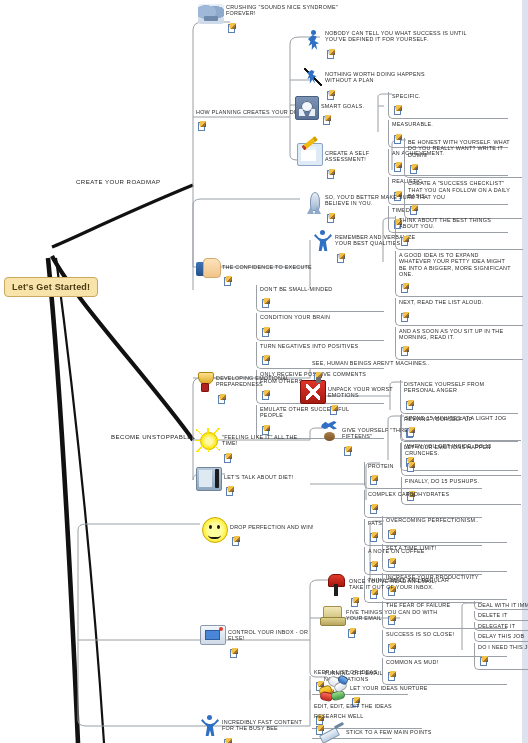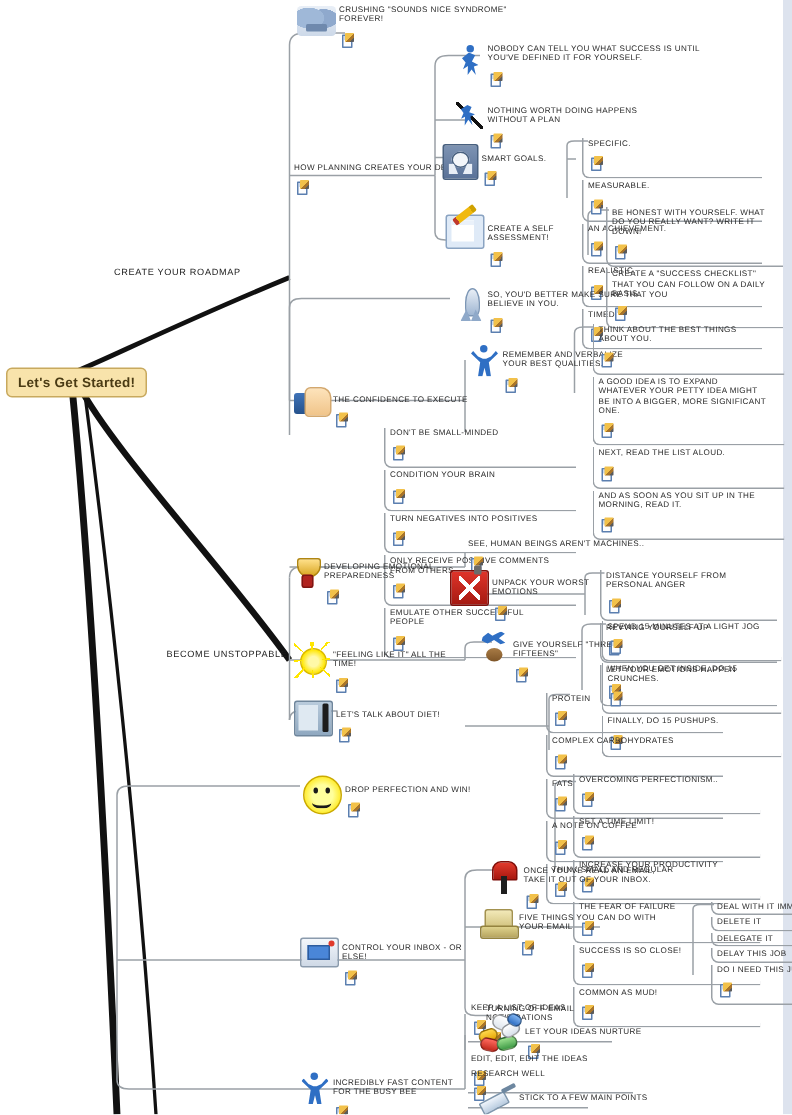--- a/index.html
+++ b/index.html
@@ -10,21 +10,21 @@
   }
   #stage{position:relative;width:528px;height:743px;overflow:hidden;background:#fff;}
   #edges{position:absolute;left:0;top:0;width:528px;height:743px;}
   .scrollstrip{position:absolute;top:0;right:0;width:6px;height:743px;background:#dde3ee;}
 
   
   .root{
     position:absolute;box-sizing:border-box;
     background:#f8e3ab;border:1px solid #c8a95e;border-radius:4px;
     color:#4a3b14;font-size:9px;font-weight:bold;letter-spacing:.2px;
-    padding:4px 7px 4px 7px;white-space:nowrap;z-index:40;
+    padding:4px 7px 4px 7px;white-space:nowrap;z-index:40;margin-top:32px;
   }
 
   
   .node{position:absolute;box-sizing:border-box;z-index:20;}
   .node .lbl{
     display:block;color:#2a2a2a;line-height:1.18;
     font-size:5.4px;letter-spacing:.25px;text-transform:uppercase;
     font-family:"Liberation Sans",sans-serif;
   }
   

